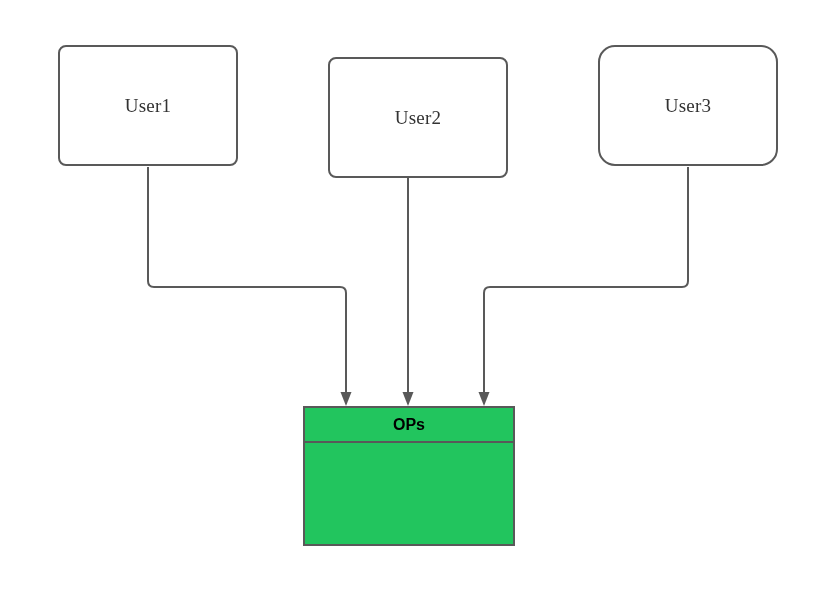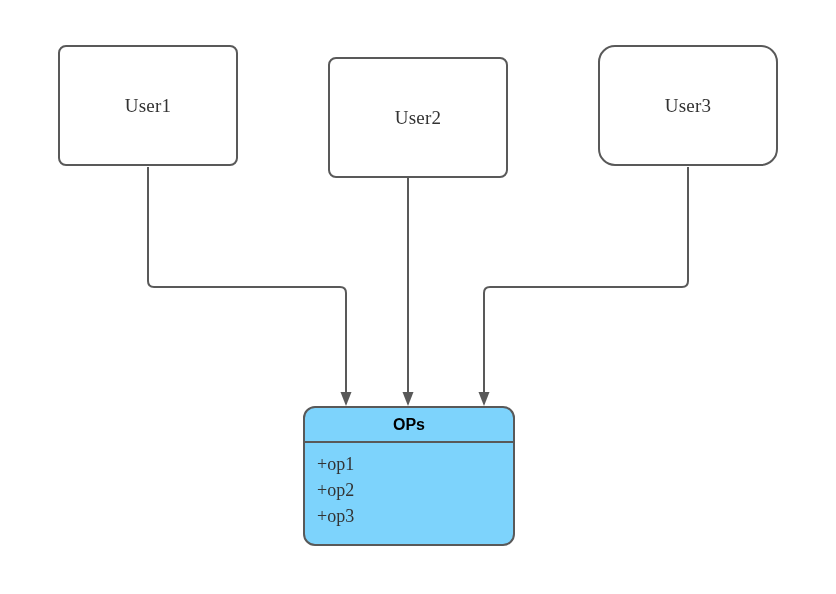--- a/index.html
+++ b/index.html
@@ -37,23 +37,23 @@
   .node-1 { left: 58px;  top: 45px; }
   .node-2 { left: 318px; top: 57px; margin-left: 10px; }
   .node-3 { left: 598px; top: 45px; border-radius: 17px; }
   .class-box {
     position: absolute;
     left: 303px;
     top: 406px;
     width: 212px;
     height: 140px;
     box-sizing: border-box;
-    background: #7dd3fc;
+    background: #22c55e;
     border: 2px solid #595959;
-    border-radius: 12px;
+    border-radius: 0;
     overflow: hidden;
   }
   .class-header {
     height: 35px;
     box-sizing: border-box;
     border-bottom: 2px solid #595959;
     display: flex;
     align-items: center;
     justify-content: center;
     font-family: "Liberation Sans", "DejaVu Sans", sans-serif;
@@ -94,20 +94,15 @@
   <div class="node node-2">
     <span class="node-label">User2</span>
   </div>
 
   <div class="node node-3">
     <span class="node-label">User3</span>
   </div>
 
   <div class="class-box">
     <div class="class-header">OPs</div>
-    <div class="class-body">
-      <div class="op">+op1</div>
-      <div class="op">+op2</div>
-      <div class="op">+op3</div>
-    </div>
   </div>
 
 </div>
 
 </body></html>

